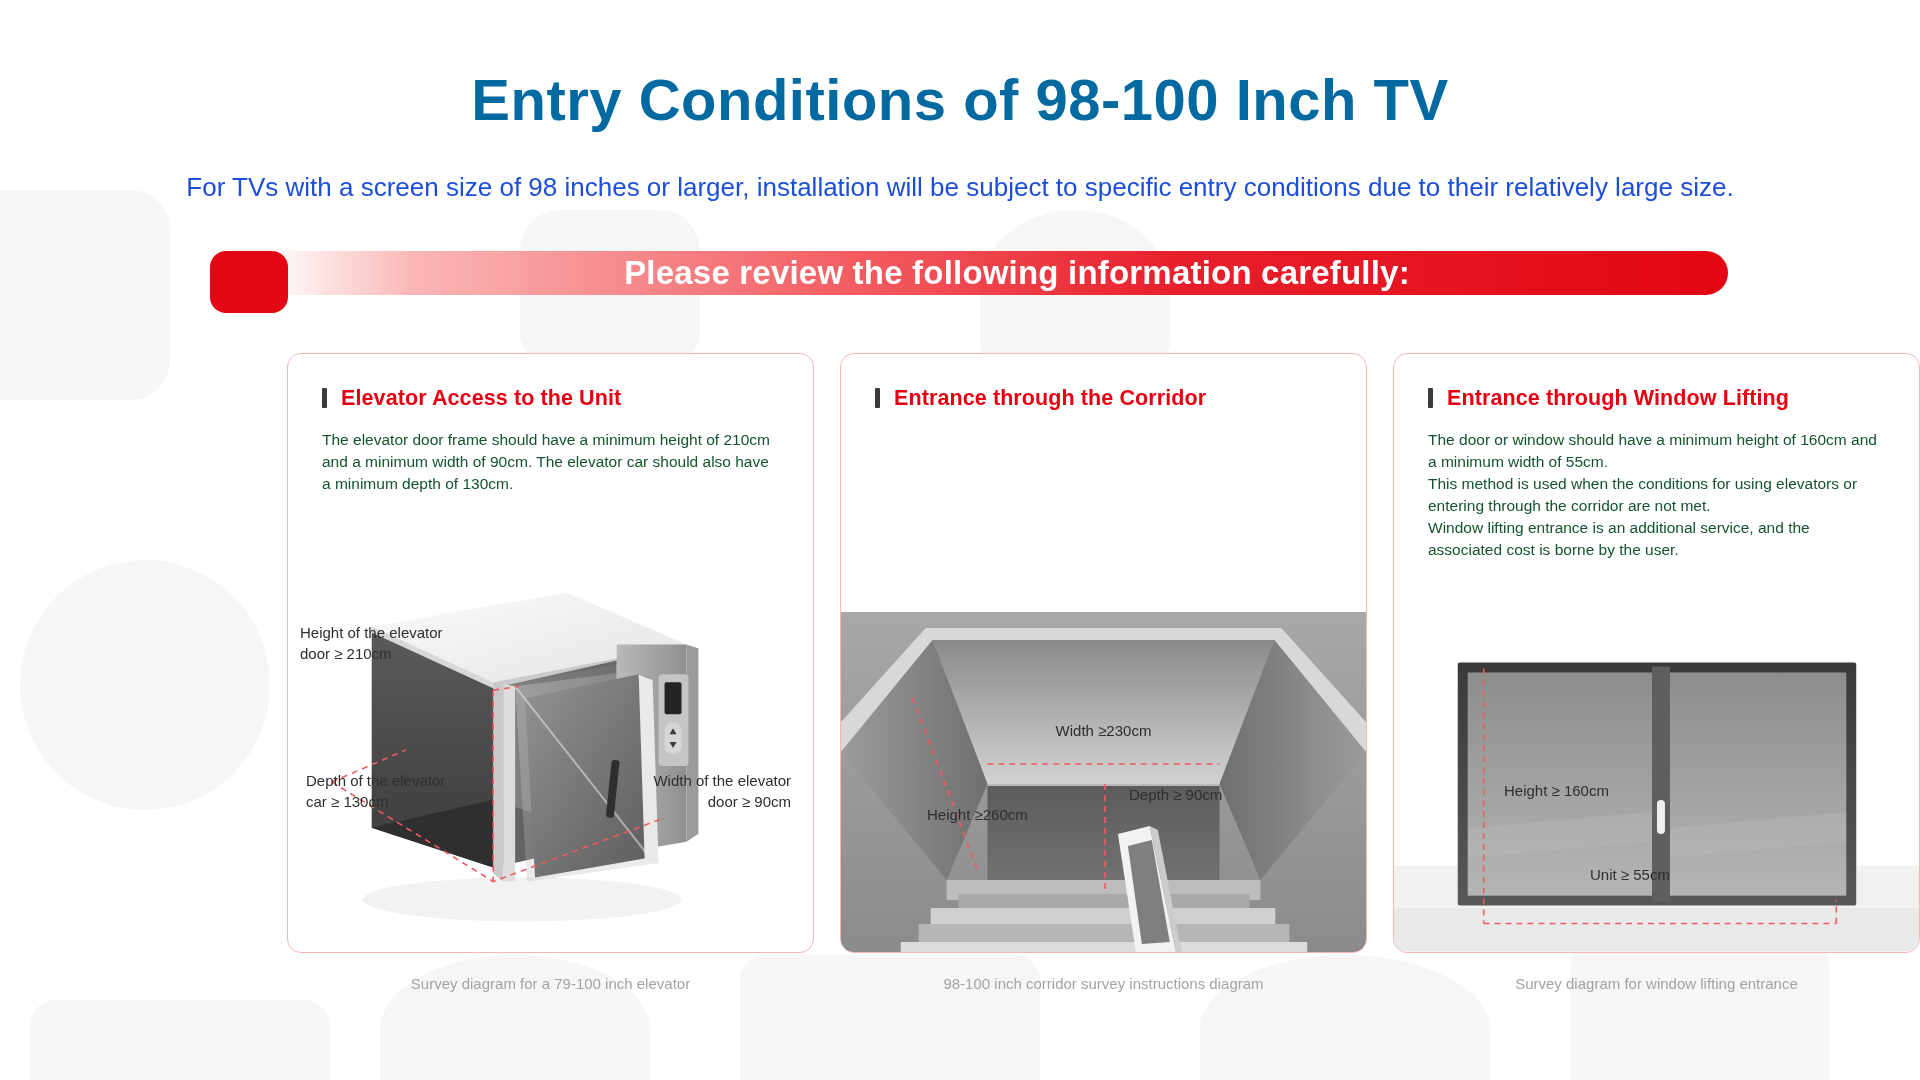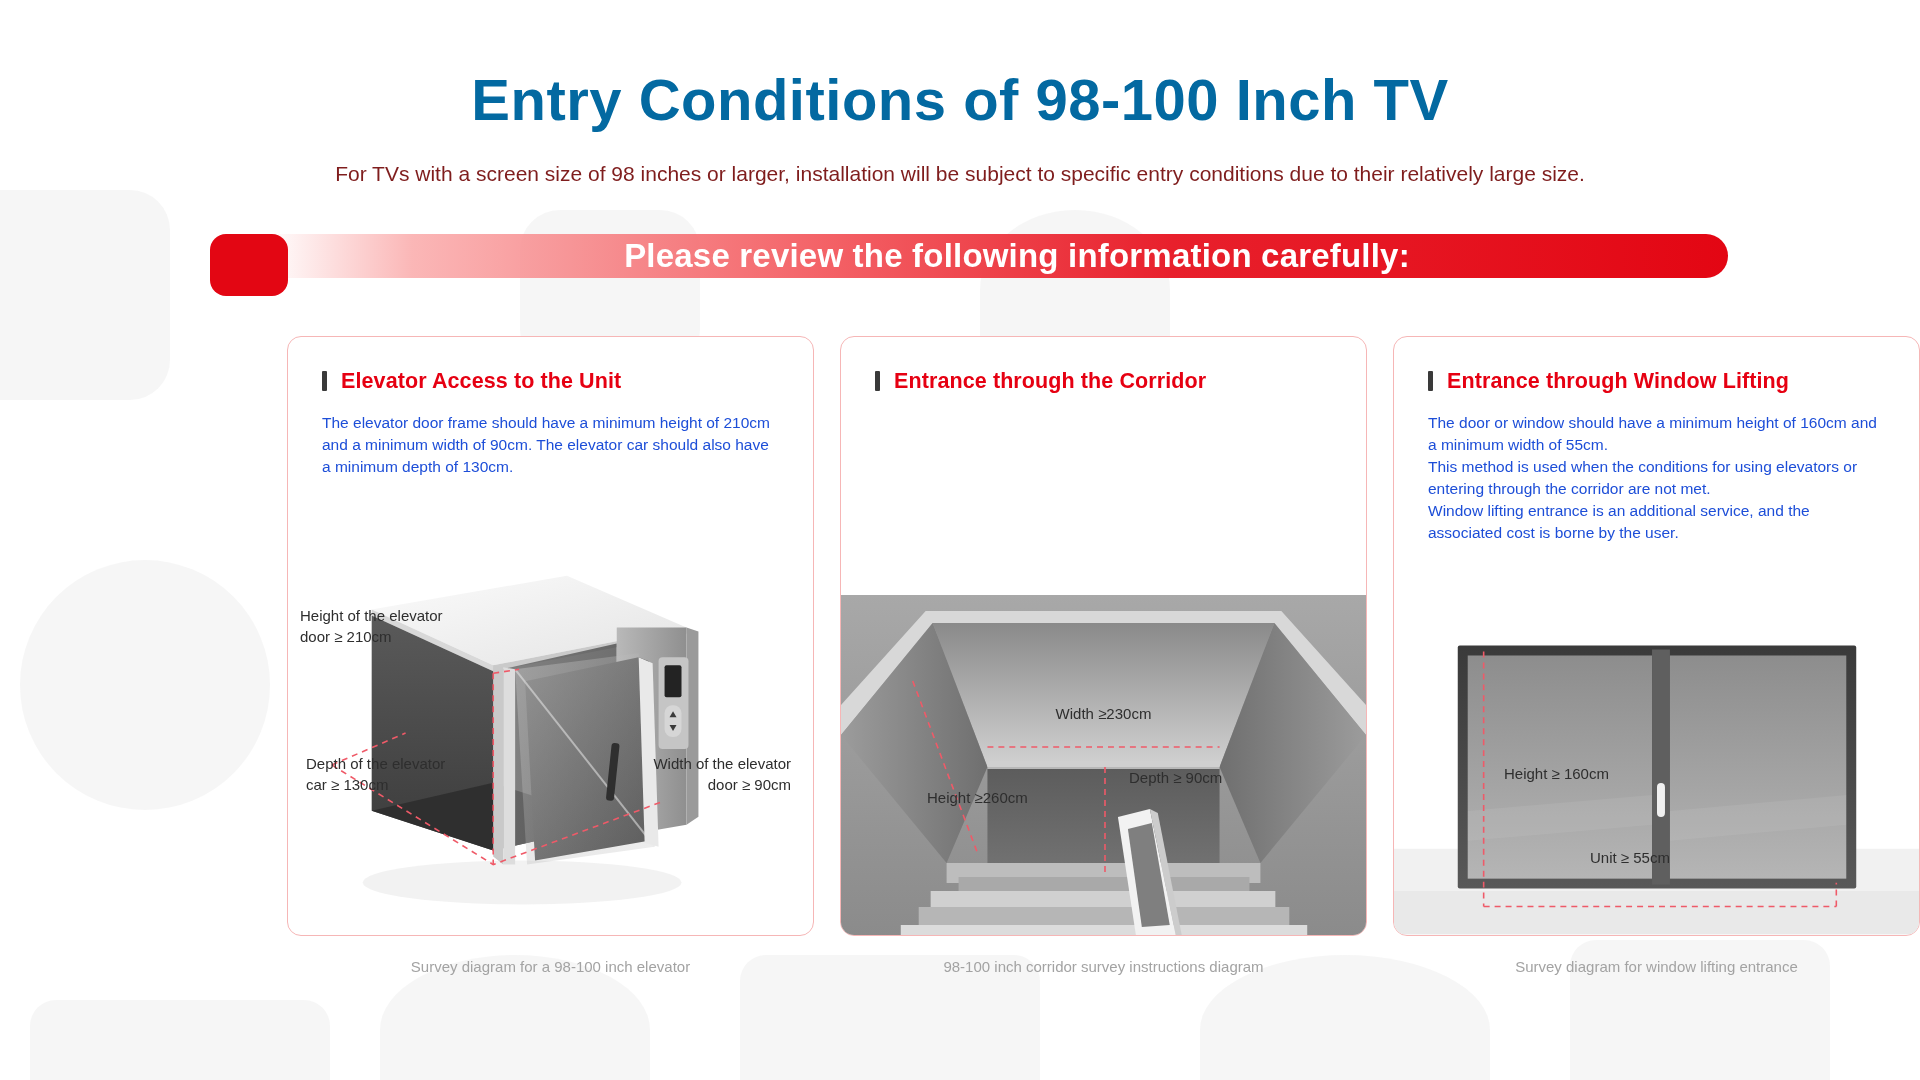--- a/index.html
+++ b/index.html
@@ -38,23 +38,23 @@
     text-align: center;
     font-size: 58px;
     font-weight: 800;
     color: #0369a1;
     letter-spacing: .5px;
     padding-top: 68px;
     line-height: 1.1;
   }
   .subtitle {
     text-align: center;
-    font-size: 21px;
-    color: #7f1d1d;
-    margin-top: 30px;
+    font-size: 26px;
+    color: #1d4ed8;
+    margin-top: 40px;
     font-weight: 400;
   }
 
   
   .banner-wrap {
     position: relative;
     width: 1500px;
     height: 62px;
     margin: 48px auto 0 auto;
   }
@@ -127,21 +127,21 @@
     border-radius: 1px;
     flex: 0 0 auto;
   }
   .card-title {
     color: #e60012;
     font-size: 21.5px;
     font-weight: 800;
     letter-spacing: .1px;
   }
   .card-body {
-    color: #1d4ed8;
+    color: #14532d;
     font-size: 15.5px;
     line-height: 1.42;
     white-space: pre-line;
   }
 
   
   .diagram {
     position: absolute;
     left: 0;
     right: 0;
@@ -274,21 +274,21 @@
           </svg>
 
           <span class="dim-label" style="left:12px;top:40px;">Height of the elevator
 door ≥ 210cm</span>
           <span class="dim-label" style="left:18px;top:188px;">Depth of the elevator
 car ≥ 130cm</span>
           <span class="dim-label" style="right:22px;top:188px;text-align:right;">Width of the elevator
 door ≥ 90cm</span>
         </div>
       </div>
-      <div class="caption">Survey diagram for a 98-100 inch elevator</div>
+      <div class="caption">Survey diagram for a 79-100 inch elevator</div>
     </div>
 
     <div class="card-col">
       <div class="card">
         <div class="card-head">
           <span class="head-bar"></span>
           <span class="card-title">Entrance through the Corridor</span>
         </div>
 
         <div class="diagram" style="height:340px;">

